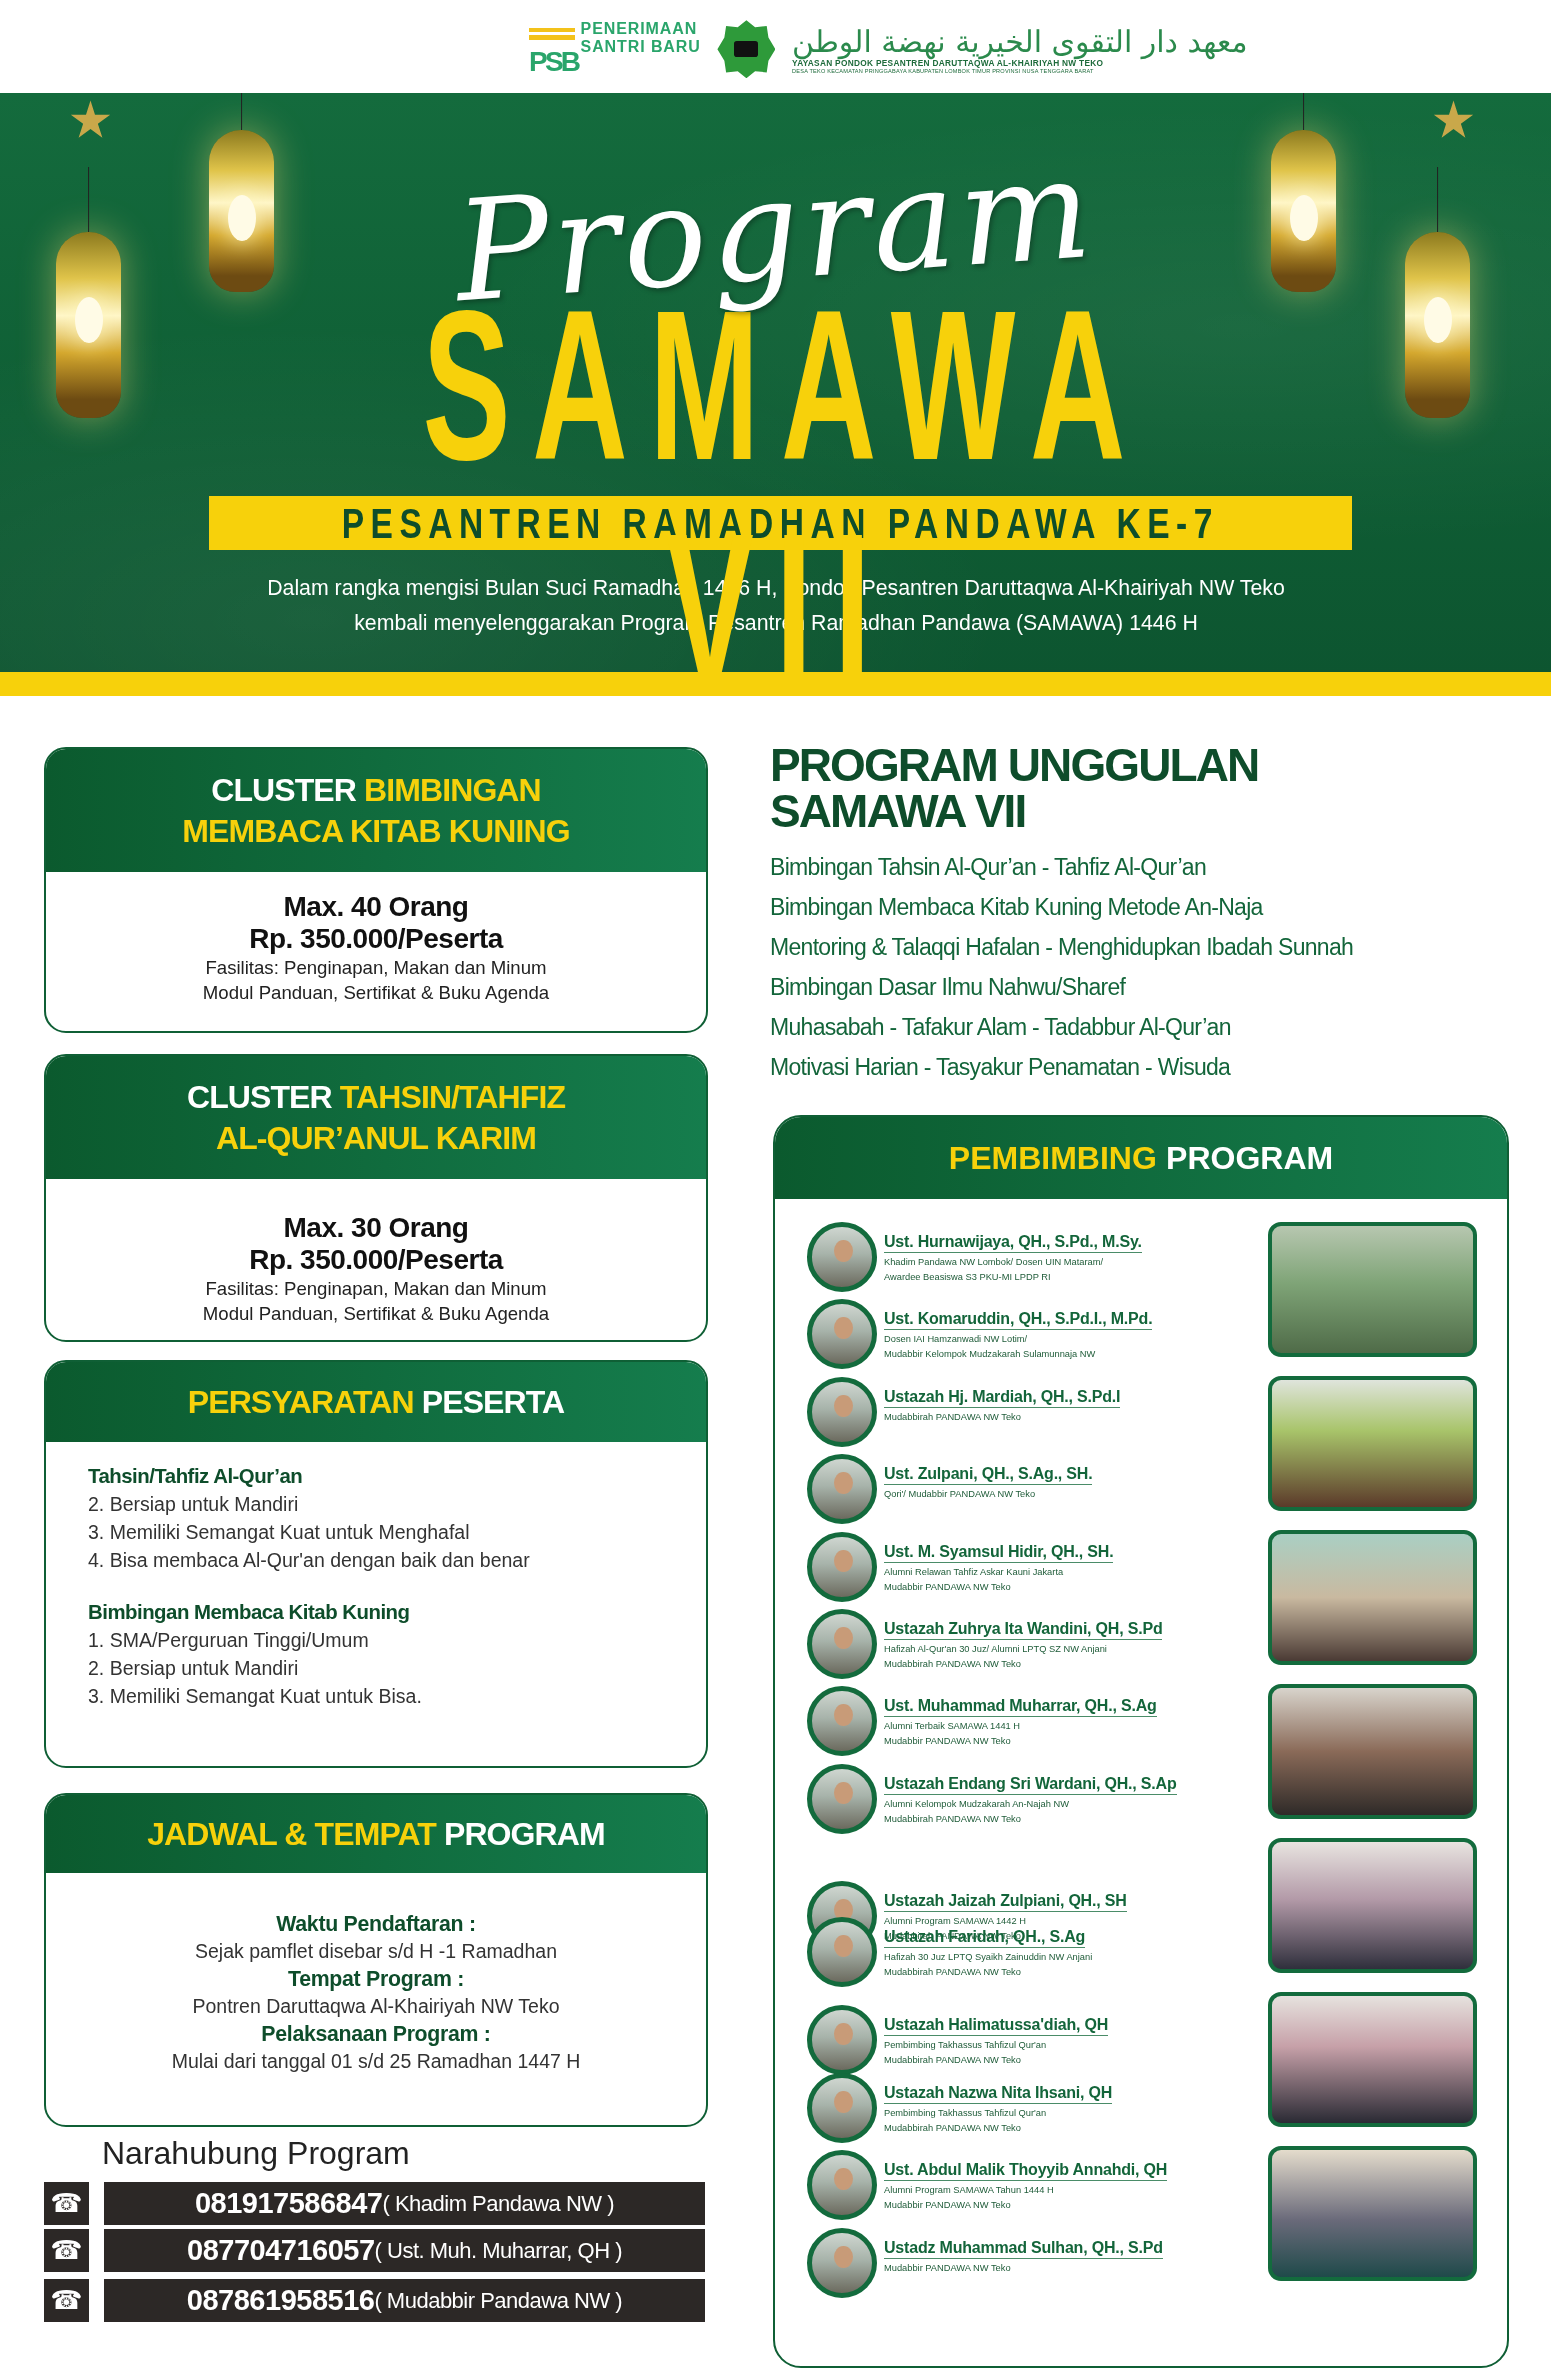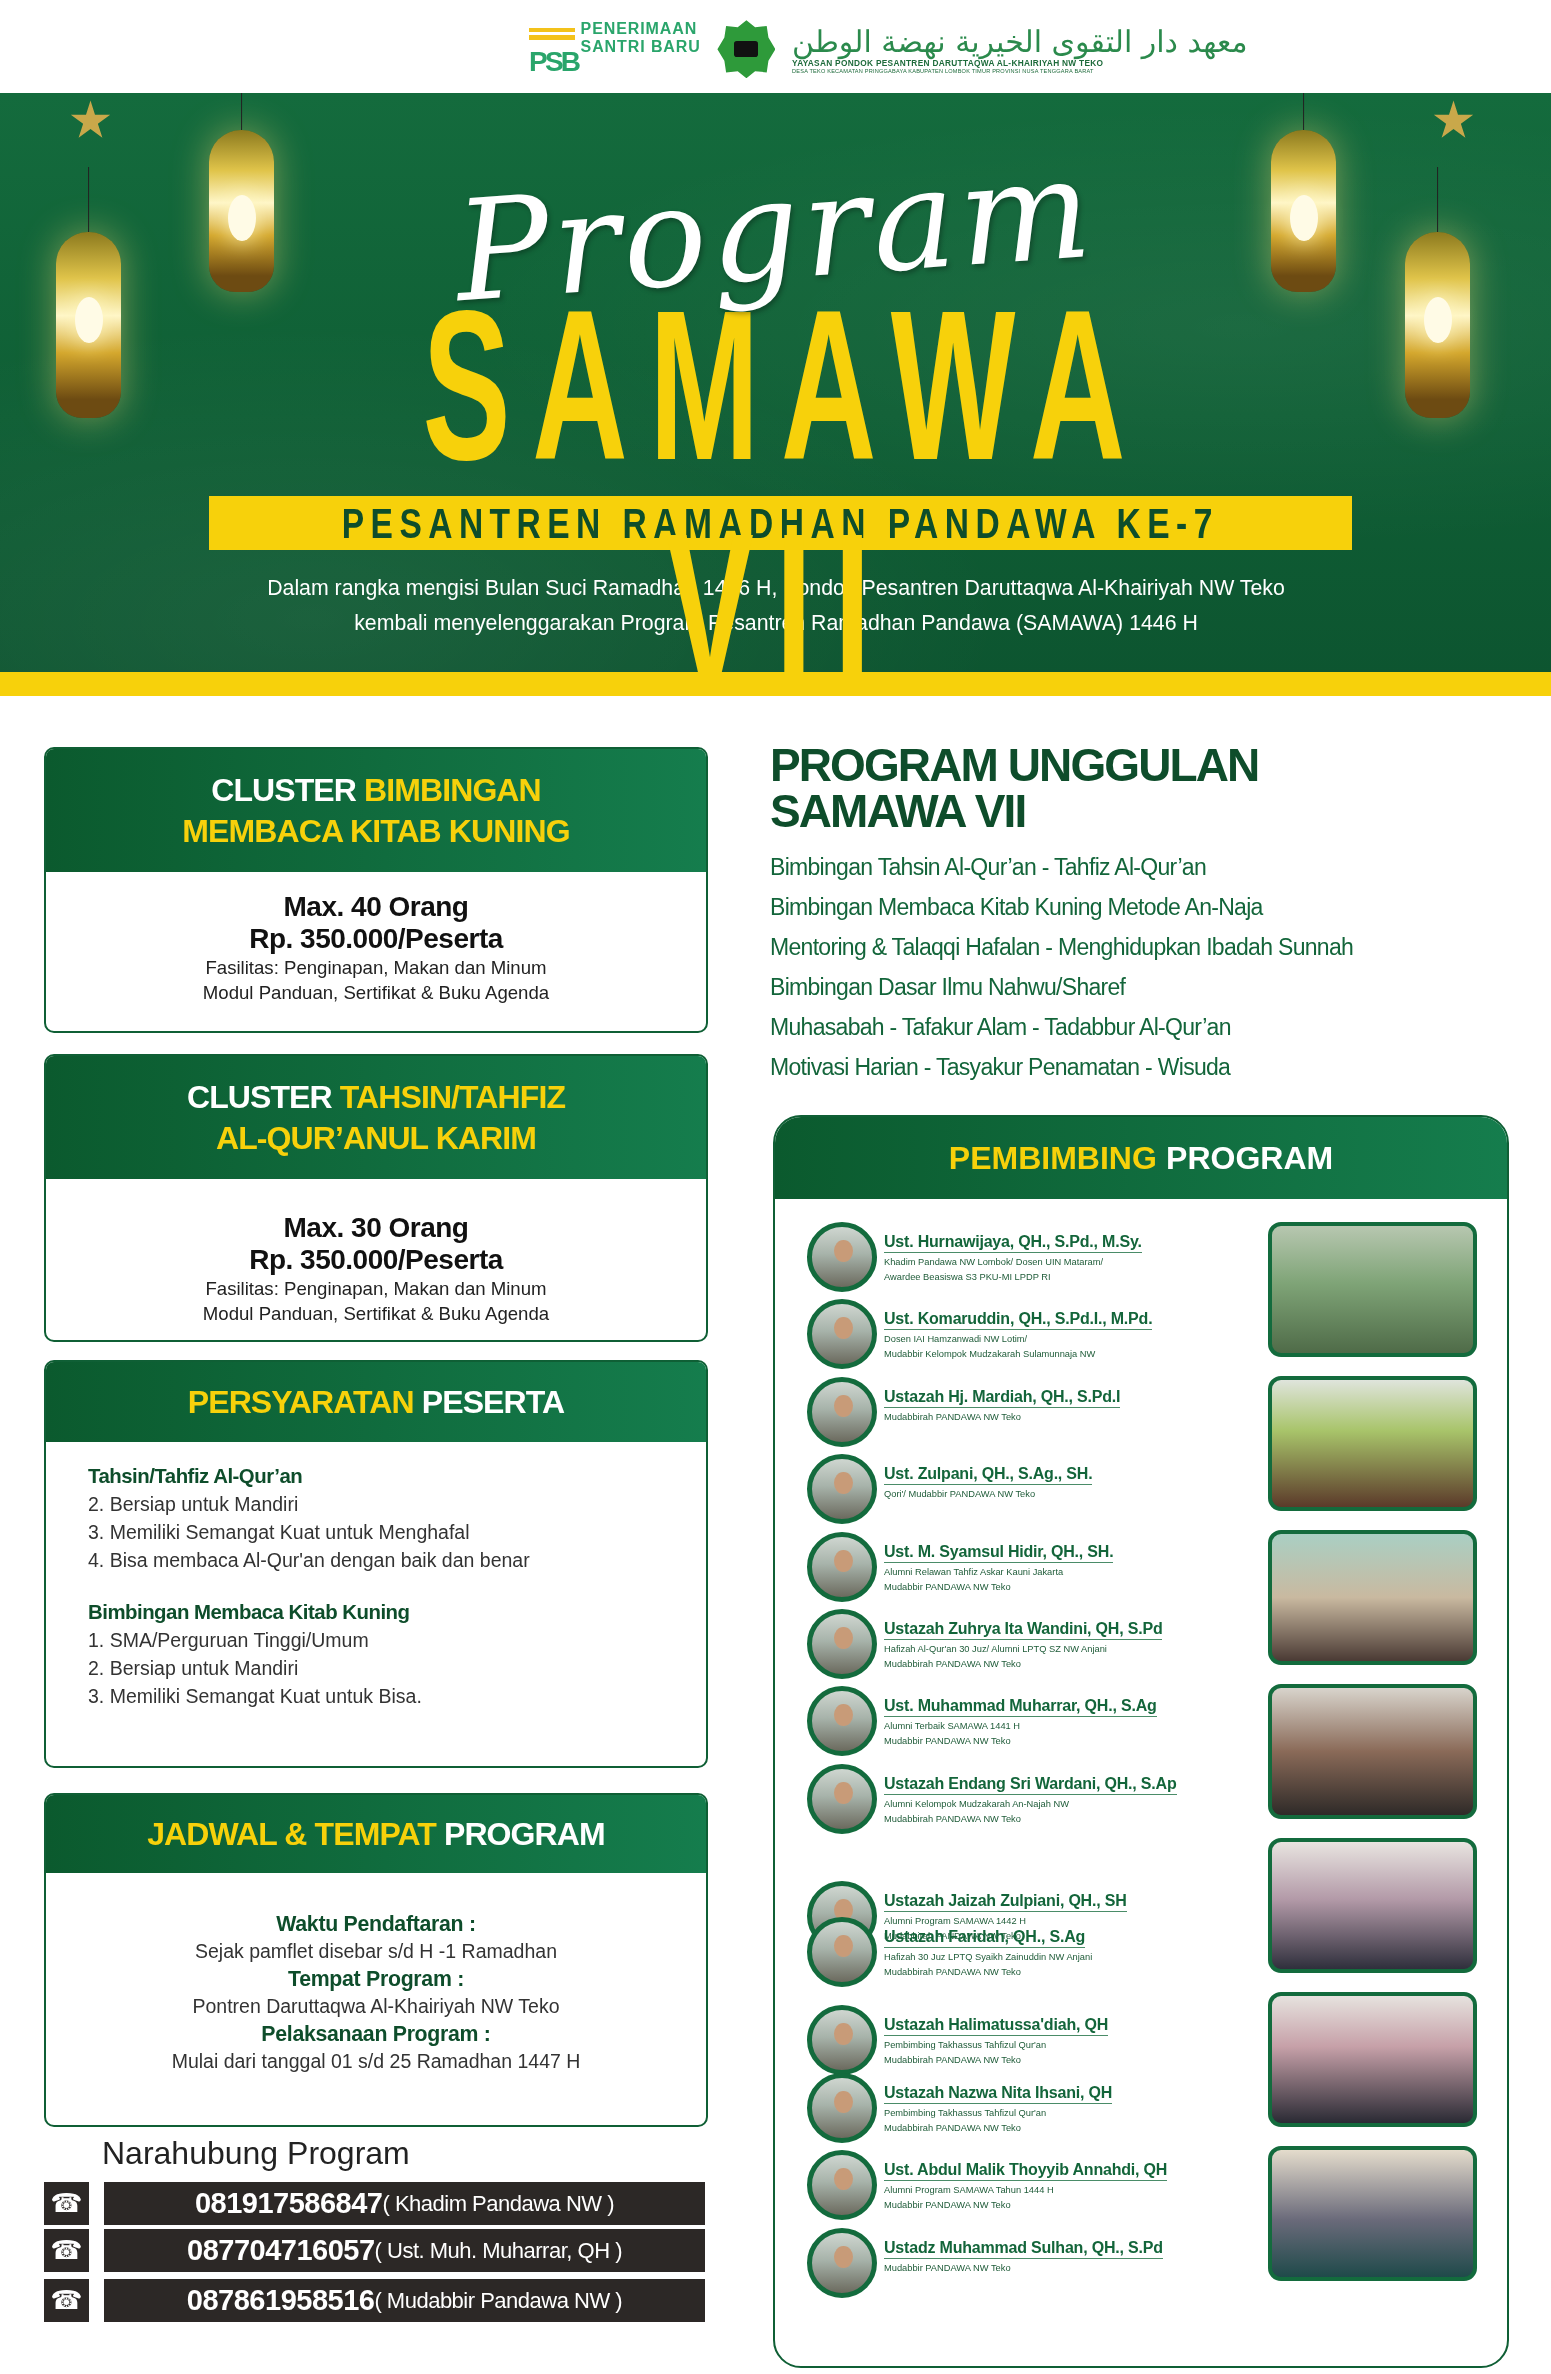--- a/index.html
+++ b/index.html
@@ -25,21 +25,21 @@
 .lantern::before{content:"";position:absolute;left:50%;top:-65px;width:1.9px;height:65px;background:#222;transform:translateX(-50%)}
 .lantern::after{content:"";position:absolute;left:18.6px;top:65px;width:28px;height:46px;border-radius:50%;background:#fffbe6;box-shadow:0 0 23px #fff7c0}
 .star{position:absolute;width:41px;height:41px;background:#c9a84a;clip-path:polygon(50% 0,61% 35%,98% 35%,68% 57%,79% 91%,50% 70%,21% 91%,32% 57%,2% 35%,39% 35%)}
 .prog-script{position:absolute;left:455px;top:56px;font:italic 139px "DejaVu Serif",serif;color:#fff;letter-spacing:3.7px;transform:rotate(-4deg);text-shadow:1.9px 2.8px 5.6px rgba(0,0,0,.3);z-index:3;font-weight:200}
 .samawa{position:absolute;left:204px;top:181px;width:1150px;text-align:center;font:bold 213px "Liberation Sans",sans-serif;color:#f7d10b;letter-spacing:35px;transform:scaleX(.62);transform-origin:center;line-height:223px;z-index:2}
 .subband{position:absolute;left:209px;top:403px;width:1143px;height:54px;background:#f7d10b;display:flex;align-items:center;justify-content:center}
 .subband span{font:bold 43px "Liberation Sans",sans-serif;color:#0e4d2b;letter-spacing:8.3px;transform:scaleX(.78);display:inline-block}
 .hero-desc{position:absolute;left:93px;top:478px;width:1366px;text-align:center;font:21.3px "Liberation Sans",sans-serif;color:#fff;line-height:35px}
 .yellow-strip{position:absolute;left:0;top:672px;width:1552px;height:24px;background:#f7d10b}
 
-.card{position:absolute;left:44px;width:664px;border:2.8px solid #0f5f35;border-radius:10px;background:#fff;overflow:hidden}
+.card{position:absolute;left:44px;width:664px;border:2.8px solid #0f5f35;border-radius:22px;background:#fff;overflow:hidden}
 .card-head{background:linear-gradient(90deg,#0b5a2e,#157d4d);display:flex;flex-direction:column;align-items:center;justify-content:center;text-align:center}
 .card-head .ttl{font:bold 32px "Liberation Sans",sans-serif;letter-spacing:-0.9px;line-height:41px}
 .w{color:#fff}.y{color:#f7d10b}
 .card-body{text-align:center}
 .maxline{font:bold 28px "Liberation Sans",sans-serif;color:#111;line-height:32px;letter-spacing:-0.5px}
 .fasil{font:18.6px "Liberation Sans",sans-serif;color:#222;line-height:25px}
 
 .req-body{padding:20.4px 0 0 42px;text-align:left}
 .req-sub{font:bold 20.4px "Liberation Sans",sans-serif;color:#0e4d2b;letter-spacing:-0.5px;line-height:28px}
 .req-item{font:19.5px "Liberation Sans",sans-serif;color:#333;line-height:28px}

